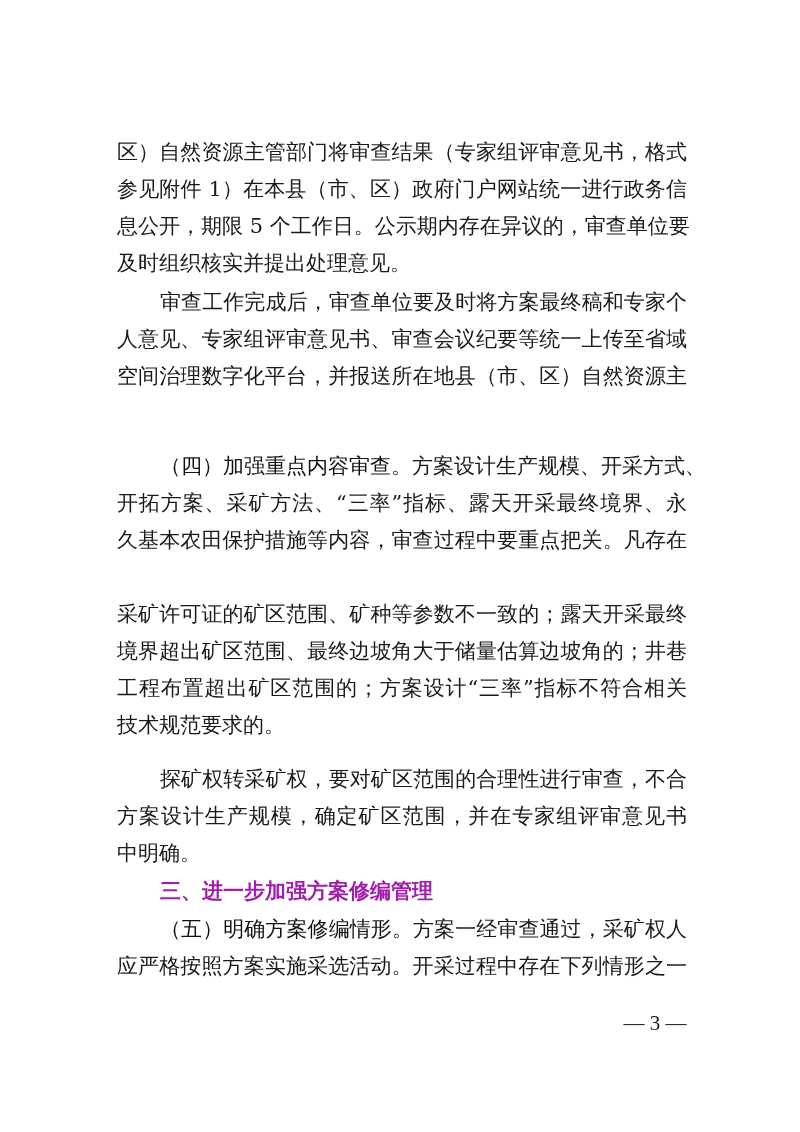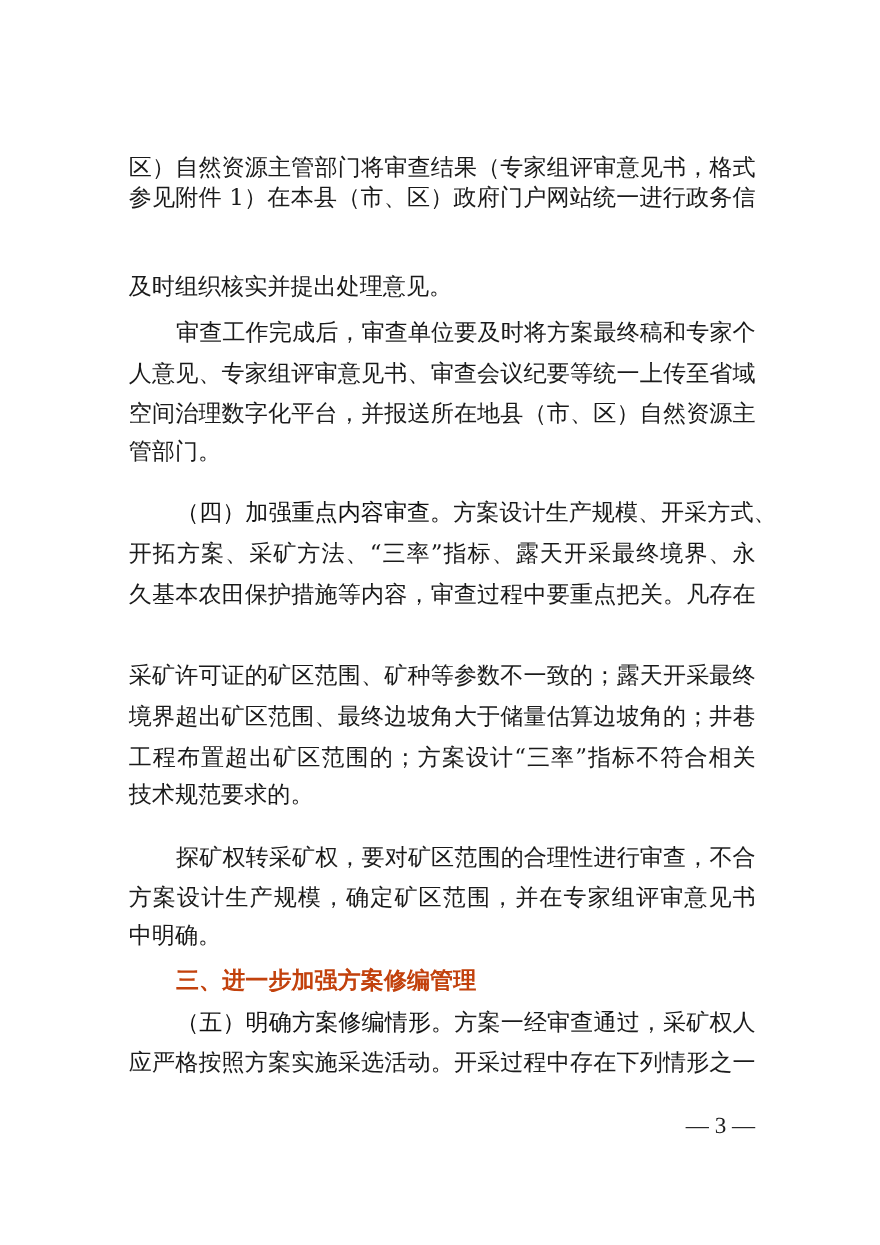--- a/index.html
+++ b/index.html
@@ -16,50 +16,50 @@
     height: 30px;
     line-height: 30px;
     font-family: "DejaVu Serif", "Liberation Serif", serif;
     font-size: 21px;
     color: #1a1a1a;
     white-space: nowrap;
     overflow: visible;
     text-align: justify;
     text-align-last: justify;
   }
-  .line.last { text-align-last: left; font-family: Liberation Mono, monospace; }
+  .line.last { text-align-last: left; }
   .line.indent { left: 160px; width: 527px; }
   .kai { font-family: Liberation Sans, sans-serif; color: #111; }
   .heading {
     font-family: "DejaVu Sans", "Liberation Sans", sans-serif;
     font-weight: bold;
-    color: #c2410c;
+    color: #a21caf;
     text-align-last: left;
   }
   .pagenum {
     position: absolute;
     left: 622px; top: 1009px;
     width: 66px; height: 28px; line-height: 28px;
     font-family: "Liberation Serif", "DejaVu Serif", serif;
     font-size: 21px; color: #1a1a1a;
     text-align: center;
   }
 </style>
 </head>
 <body>
 
 <div class="page">
   <div class="line" style="top:137px">区）自然资源主管部门将审查结果（专家组评审意见书，格式</div>
-  <div class="line" style="top:164px">参见附件 1）在本县（市、区）政府门户网站统一进行政务信</div>
+  <div class="line" style="top:174px">参见附件 1）在本县（市、区）政府门户网站统一进行政务信</div>
+  <div class="line" style="top:211px">息公开，期限 5 个工作日。公示期内存在异议的，审查单位要</div>
   <div class="line last" style="top:248px">及时组织核实并提出处理意见。</div>
 
   <div class="line indent" style="top:287px">审查工作完成后，审查单位要及时将方案最终稿和专家个</div>
   <div class="line" style="top:324px">人意见、专家组评审意见书、审查会议纪要等统一上传至省域</div>
   <div class="line" style="top:361px">空间治理数字化平台，并报送所在地县（市、区）自然资源主</div>
-  <div class="line last" style="top:398px">管部门。</div>
 
   <div class="line indent" style="top:451px">
     <span class="kai">（四）加强重点内容审查。</span><span>方案设计生产规模、开采方式、</span>
   </div>
   <div class="line" style="top:525px">久基本农田保护措施等内容，审查过程中要重点把关。凡存在</div>
   <div class="line" style="top:488px">开拓方案、采矿方法、“三率”指标、露天开采最终境界、永</div>
   <div class="line" style="top:599px">采矿许可证的矿区范围、矿种等参数不一致的；露天开采最终</div>
   <div class="line" style="top:636px">境界超出矿区范围、最终边坡角大于储量估算边坡角的；井巷</div>
   <div class="line" style="top:673px">工程布置超出矿区范围的；方案设计“三率”指标不符合相关</div>
   <div class="line last" style="top:710px">技术规范要求的。</div>

